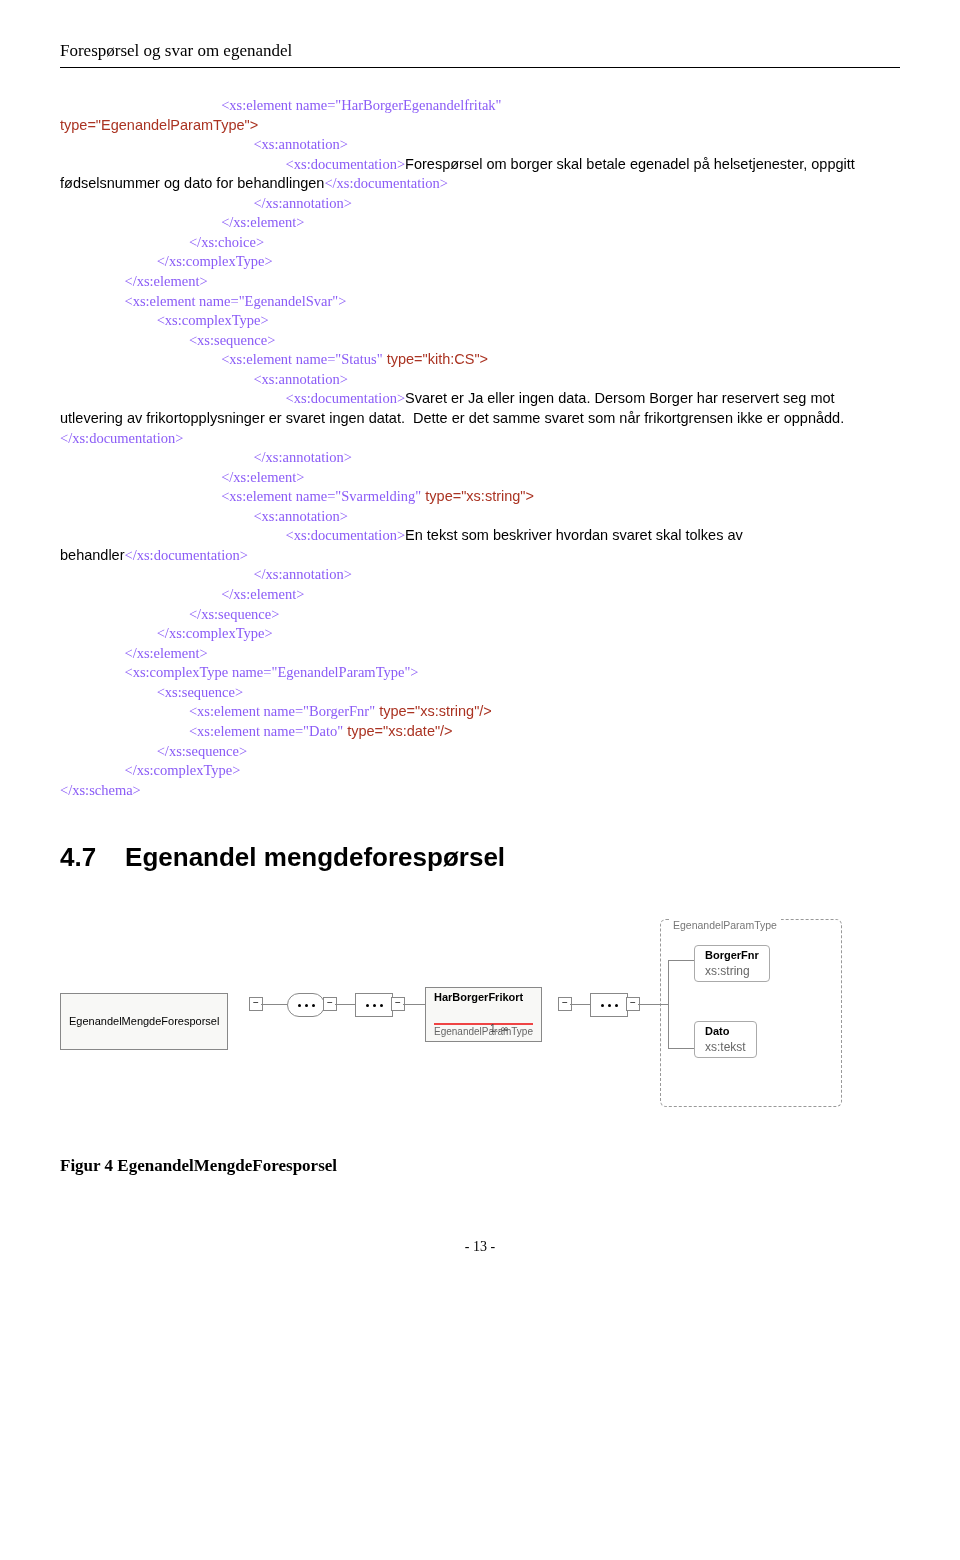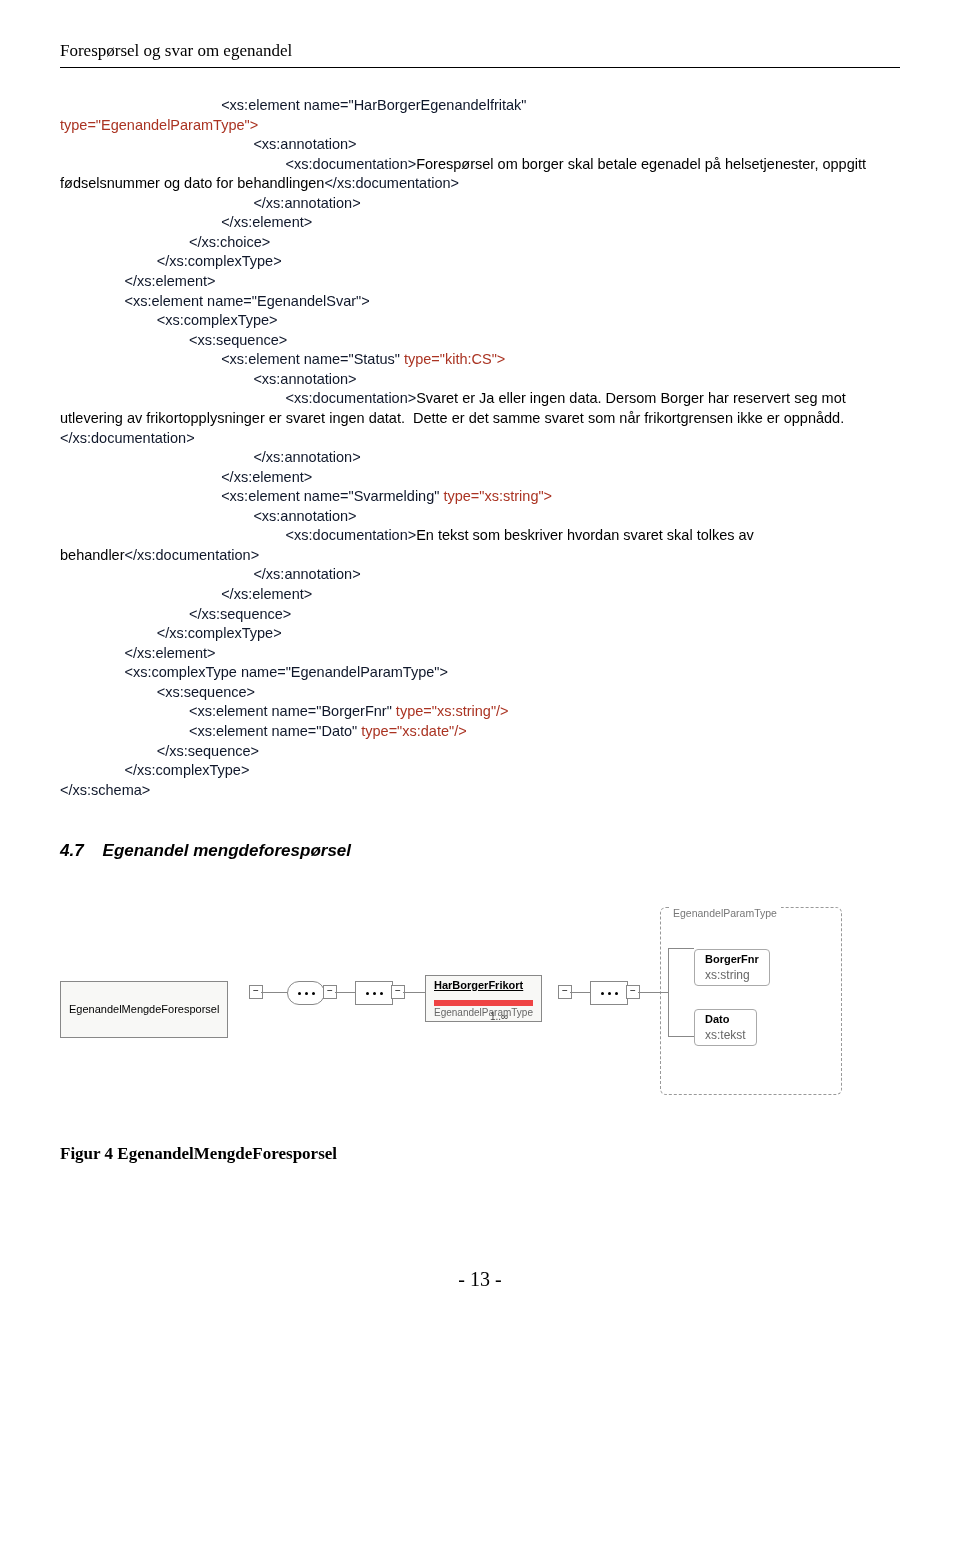--- a/index.html
+++ b/index.html
@@ -20,27 +20,26 @@
     border-top: 1px solid #000;
     margin: 4px 0 28px 0;
   }
   .code-block {
     font-family: Arial, Helvetica, sans-serif;
     font-size: 14.5px;
     line-height: 1.35;
     white-space: pre-wrap;
     margin-bottom: 40px;
   }
-  .teal { color: #0f172a; }
+  .teal { color: #8b5cf6; font-family: Liberation Serif, serif; }
   .red  { color: #aa3322; }
   .section-heading {
     font-family: Arial, Helvetica, sans-serif;
     font-weight: bold;
-    font-style: italic;
-    font-size: 17px;
+    font-size: 26px;
     margin: 40px 0 30px 0;
   }
   .diagram {
     display: flex;
     align-items: center;
     justify-content: center;
     margin: 20px 0 40px 0;
     position: relative;
     height: 210px;
   }
@@ -117,22 +116,22 @@
     color: #444;
   }
   .fig-caption {
     font-family: "Times New Roman", serif;
     font-size: 17px;
     font-weight: bold;
     margin-top: 20px;
   }
   .page-num {
     text-align: center;
-    margin-top: 100px;
-    font-size: 20px;
+    margin-top: 60px;
+    font-size: 14px;
   }
 </style>
 </head>
 <body>
 
 <div class="header-title">Forespørsel og svar om egenandel</div>
 <hr class="header-rule">
 
 <div class="code-block">					<span class="teal">&lt;xs:element name="HarBorgerEgenandelfritak"</span>
 <span class="red">type="EgenandelParamType"&gt;</span>
@@ -196,21 +195,21 @@
     <div class="seq-dots">
         <span></span>
         <span></span>
         <span></span>
       </div>
   </div>
   <div class="expand-btn" style="left:331px; top:92px;">−</div>
   <div class="connector" style="left:343px; top:99px; width:22px;"></div>
 
   <div class="node-box" style="left:365px; top:82px; padding:2px 8px;">
-    <div style="border-bottom:6px solid #ef4444; padding-bottom:7px; font-weight:bold;text-decoration:underline;">HarBorgerFrikort</div>
+    <div style="border-bottom:2px solid #ef4444; padding-bottom:18px; font-weight:bold;">HarBorgerFrikort</div>
     <div style="color:#666; font-size:10px;">EgenandelParamType</div>
   </div>
   <div class="mult-label" style="left:430px; top:117px;">1..∞</div>
   <div class="expand-btn" style="left:498px; top:92px;">−</div>
   <div class="connector" style="left:510px; top:99px; width:20px;"></div>
 
   <div class="seq-box" style="left:530px; top:88px;">
     <div class="seq-dots">
         <span></span>
         <span></span>
@@ -221,21 +220,21 @@
 
   <div class="dashed-group" style="left:600px; top:14px; width:160px; height:168px;">
     <div class="group-label" style="left:8px;">EgenandelParamType</div>
   </div>
 
   <div class="connector" style="left:578px; top:99px; width:30px;"></div>
   <div class="connector-v" style="left:608px; top:55px; height:88px;"></div>
   <div class="connector" style="left:608px; top:55px; width:26px;"></div>
   <div class="connector" style="left:608px; top:143px; width:26px;"></div>
 
-  <div class="attr-box" style="left:634px; top:56px;">
+  <div class="attr-box" style="left:634px; top:40px;">
     <div class="name">BorgerFnr</div>
     <div class="type">xs:string</div>
   </div>
   <div class="attr-box" style="left:634px; top:116px;">
     <div class="name">Dato</div>
     <div class="type">xs:tekst</div>
   </div>
 </div>
 
 <div class="fig-caption">Figur 4 EgenandelMengdeForesporsel</div>

